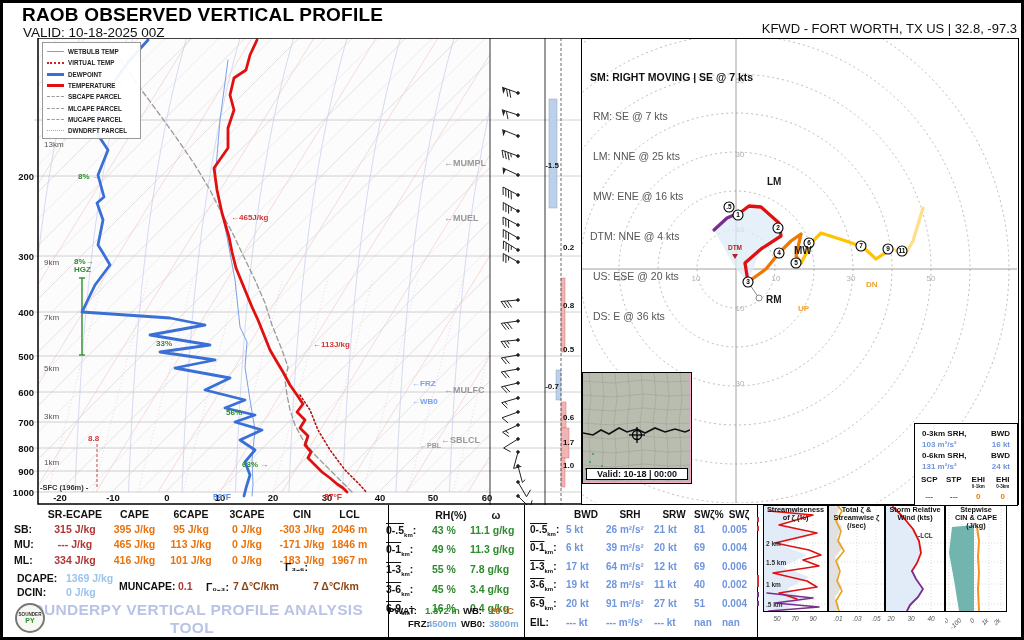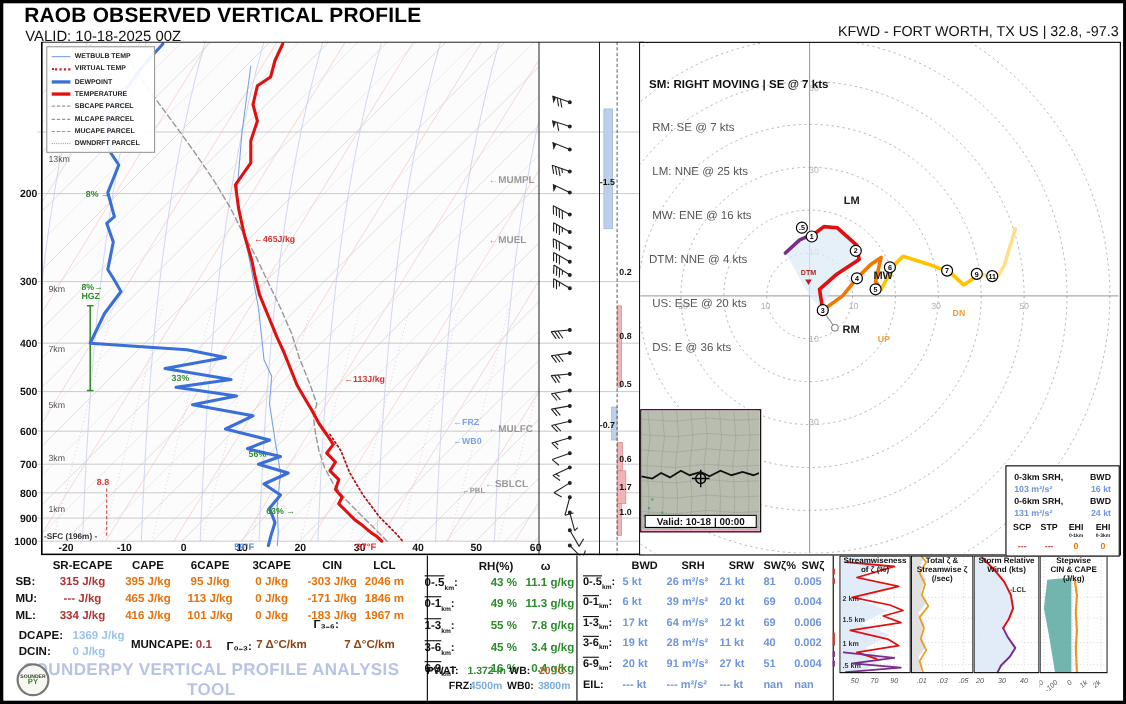--- a/index.html
+++ b/index.html
@@ -29,21 +29,21 @@
   #stats-box{position:absolute;left:332px;top:384px;width:104px;background:#fff;border:1.5px solid #000;box-sizing:border-box;padding:4px 2px 3px 2px;font-size:8px;font-weight:bold;line-height:11px;z-index:7;color:#111;}
   .sbrow{display:flex;justify-content:space-between;padding:0 5px;}
   .sbrow.blue span{color:#6f95dd;}
   .sbrow4{display:grid;grid-template-columns:1fr 1fr 1fr 1fr;text-align:center;margin-top:2px;}
   .sbrow4 small{display:block;font-size:4.5px;line-height:4px;font-weight:bold;}
   .v-red{color:#cc3333}.v-or{color:#f07800}
   #thermo-table{position:absolute;left:14px;top:507px;width:356px;display:grid;grid-template-columns:30px 62px 57px 56px 56px 54px 41px;font-size:10.5px;font-weight:bold;line-height:15.2px;}
   .th{text-align:center;color:#111}.tl{text-align:left;color:#111}
   .tv{text-align:center;color:#e8720c}.tv0{color:#b03535}
   #moisture-table{position:absolute;left:386px;top:508px;width:136px;display:grid;grid-template-columns:46px 38px 52px;font-size:10.5px;font-weight:bold;line-height:14.6px;}
-  .mv{color:#2e8b2e;text-align:right}
+  .mv{color:#2e8b2e;text-align:left}
   #kinematics-table{position:absolute;left:530px;top:508px;width:226px;display:grid;grid-template-columns:36px 40px 48px 40px 28px 34px;font-size:10px;font-weight:bold;line-height:14.6px;}
   .kv{color:#6f95dd;}
   .rng{text-decoration:overline;}
   sub{font-size:6px;}
   .abslab{position:absolute;font-size:10.5px;font-weight:bold;color:#111;white-space:nowrap;}
   .abslab2{position:absolute;font-size:9.5px;font-weight:bold;color:#111;white-space:nowrap;}
   .vd{position:absolute;top:505px;height:132px;width:0;border-left:1px solid #000;}
   #mini-panels{position:absolute;left:757px;top:505px;width:262px;height:168px;}
   .mpanel{position:absolute;top:0;height:128px;}
   .ptitle{position:absolute;top:1px;left:0;right:0;text-align:center;font-size:7.3px;font-weight:bold;line-height:8px;color:#111;z-index:2;}

